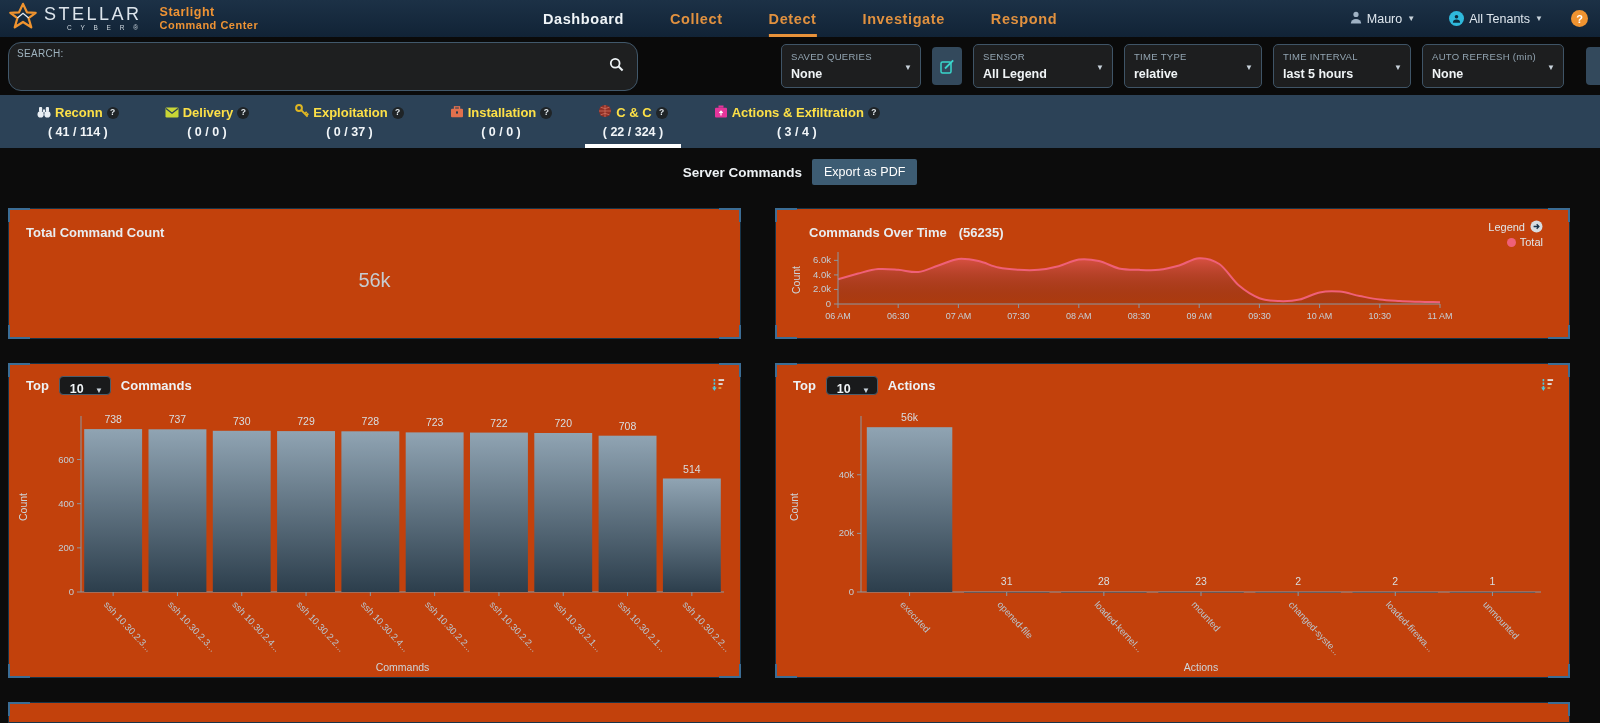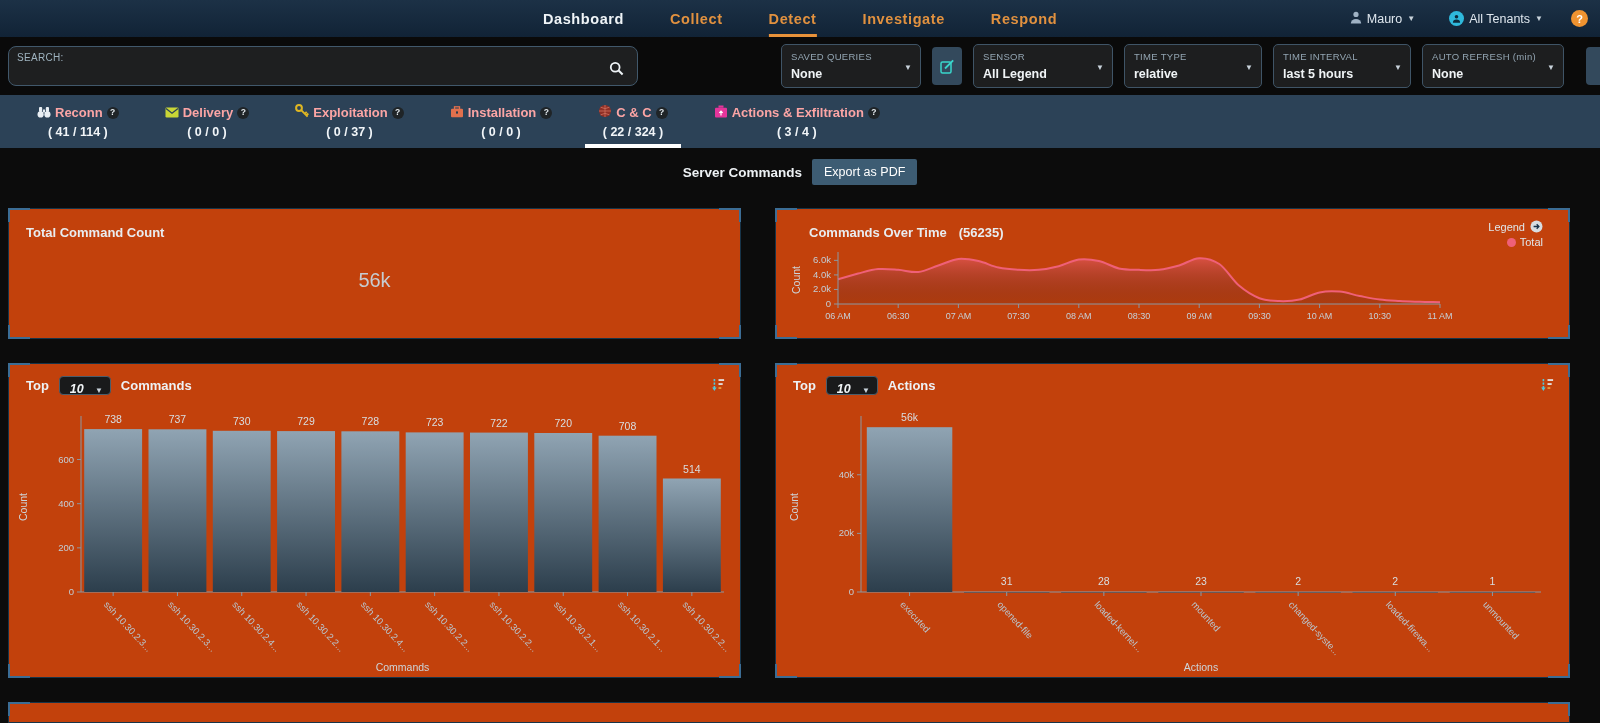--- a/index.html
+++ b/index.html
@@ -25,21 +25,21 @@
   .hdr-right { margin-left:auto; display:flex; align-items:center; gap:34px; }
   .hdr-menu { display:flex; align-items:center; gap:5px; color:#dfe7ee; font-size:12.5px; cursor:pointer; }
   .caret { font-size:8px; color:#c8d2da; }
   .tenant-dot { width:15px; height:15px; border-radius:50%; background:#2fb9dc; display:inline-flex;
                 align-items:center; justify-content:center; }
   .help-btn { width:17px; height:17px; border-radius:50%; background:#ef9330; color:#fff; font-size:11px;
               font-weight:bold; display:flex; align-items:center; justify-content:center; margin-left:-6px; cursor:pointer; }
 
   
   .filters { height:58px; background:#0a0a0a; display:flex; align-items:center; padding-left:8px; overflow:hidden; }
-  .searchbox { width:630px; height:40px; background:#1e1f20; border:1px solid #41586b; border-radius:8px;
+  .searchbox { width:630px; height:49px; background:#1e1f20; border:1px solid #41586b; border-radius:13px;
                position:relative; }
   .searchbox .lbl { position:absolute; left:8px; top:5px; font-size:10px; color:#9fb3bf; letter-spacing:.3px; }
   .searchbox input { position:absolute; left:6px; right:40px; top:16px; bottom:2px; background:transparent;
                      border:none; outline:none; color:#e6ecf0; font-size:13px; font-family:inherit; }
   .search-ico { position:absolute; right:13px; top:14px; }
   .dd-group { margin-left:auto; display:flex; align-items:center; gap:11px; }
   .dd { height:44px; background:#1d1e1f; border:1px solid #3f5466; border-radius:5px; position:relative;
         padding:6px 24px 0 9px; cursor:pointer; }
   .dd .dd-label { font-size:9.5px; color:#93a5b2; letter-spacing:.3px; white-space:nowrap; }
   .dd .dd-value { font-size:12.5px; font-weight:bold; color:#f0f4f6; margin-top:5px; white-space:nowrap; }
@@ -48,21 +48,21 @@
             justify-content:center; cursor:pointer; }
   .more-btn { min-width:44px; height:38px; background:#33495c; border-radius:4px; margin-left:11px;
               margin-right:-30px; color:#7fd6e8; font-weight:bold; letter-spacing:2px; display:flex;
               align-items:center; justify-content:center; font-size:13px; cursor:pointer; }
 
   
   .killchain { height:53px; background:#2c4257; display:flex; align-items:stretch; padding-left:14px; }
   .kc-tab { padding:0 23px; display:flex; flex-direction:column; justify-content:center; align-items:center;
             position:relative; cursor:pointer; line-height:1.4; }
   .kc-top { display:flex; align-items:center; gap:4px; }
-  .kc-label { color:#fca5a5; font-size:13px; font-weight:bold; }
+  .kc-label { color:#fde047; font-size:13px; font-weight:bold; }
   .kc-counts { color:#f1f5f8; font-size:12.5px; font-weight:bold; }
   .kc-overview { color:#e6edf2; font-size:13px; font-weight:normal; text-align:center; }
   .kc-tab.active::after { content:""; position:absolute; left:10px; right:10px; bottom:0; height:4px; background:#fff; }
   .qbadge { width:12px; height:12px; border-radius:50%; background:#1f2427; color:#e6ecf0; font-size:8.5px;
             font-weight:bold; display:inline-flex; align-items:center; justify-content:center; }
 
   
   .toolbar { display:flex; justify-content:center; align-items:center; gap:10px; margin-top:10px; height:28px; }
   .toolbar-title { color:#edf1f4; font-size:13.5px; font-weight:bold; }
   .export-btn { background:#3d5c73; color:#fff; font-size:12.5px; padding:6px 12px; border:none;
@@ -82,36 +82,52 @@
   .legend { position:absolute; top:11px; right:26px; text-align:right; cursor:pointer; }
   .legend-row1 { display:flex; align-items:center; gap:5px; justify-content:flex-end;
                  color:#dfe6ea; font-size:11px; }
   .legend-row2 { display:flex; align-items:center; gap:4px; justify-content:flex-end; margin-top:3px;
                  color:#dfe6ea; font-size:11px; }
   .legend-dot { width:9px; height:9px; border-radius:50%; background:#ef6078; }
   .chart { position:absolute; }
   .top-hdr { position:absolute; top:12px; left:17px; display:flex; align-items:center; gap:10px; }
   .top-lbl { color:#eef2f5; font-size:13px; font-weight:bold; }
   .top-select { width:52px; height:14px; background:#191a1b; border:1px solid #4a5d6b; border-radius:4px;
-                position:relative; padding:5px 0 12px 10px; color:#f0f4f6; font-size:12.5px; font-weight:bold; cursor:pointer;font-style:italic; }
+                position:relative; padding:5px 0 12px 10px; color:#f0f4f6; font-size:12.5px; font-weight:bold; cursor:pointer; }
   .top-select .caret { position:absolute; right:7px; top:9px; }
   .sort-ico { position:absolute; top:13px; right:15px; cursor:pointer; }
 
   
   .tick  { fill:#c3ced6; font-size:9.5px; font-family:"Liberation Sans",sans-serif; }
   .xtick { fill:#c6d0d8; font-size:9px;   font-family:"Liberation Sans",sans-serif; }
   .cat   { fill:#b9c5cd; font-size:9.5px; font-family:"Liberation Sans",sans-serif; }
   .val   { fill:#d8dee2; font-size:10.5px;font-family:"Liberation Sans",sans-serif; }
   .axis-title { fill:#cdd5da; font-size:10.5px; font-family:"Liberation Sans",sans-serif; }
   .sliver { height:21px; margin:24px 0 0 8px; width:1562px; }
 </style>
 </head>
 <body>
 
 <div class="header">
+  <div class="logo">
+    <span>
+      <svg width="30" height="30" viewBox="0 0 32 32">
+        <polygon points="16,2 20.2,11 29.5,11.5 22,17.3 24.8,27 16,21.3 7.2,27 10,17.3 2.5,11.5 11.8,11" fill="none" stroke="#f0942f" stroke-width="2.4" stroke-linejoin="round"></polygon>
+        <polyline points="10,17 16,12 22,17" fill="none" stroke="#e8eef3" stroke-width="1.4"></polyline>
+      </svg>
+    </span>
+    <span class="brand-text">
+      <span class="brand-name">STELLAR</span>
+      <span class="brand-sub">C Y B E R ®</span>
+    </span>
+    <span class="product">
+      <div>Starlight</div>
+      <div>Command Center</div>
+    </span>
+  </div>
   <div class="nav">
     <div class="nav-item highlight">Dashboard</div>
     <div class="nav-item">Collect</div>
     <div class="nav-item current-page">Detect</div>
     <div class="nav-item">Investigate</div>
     <div class="nav-item">Respond</div>
   </div>
   <div class="hdr-right">
     <div class="hdr-menu">
       <span>

